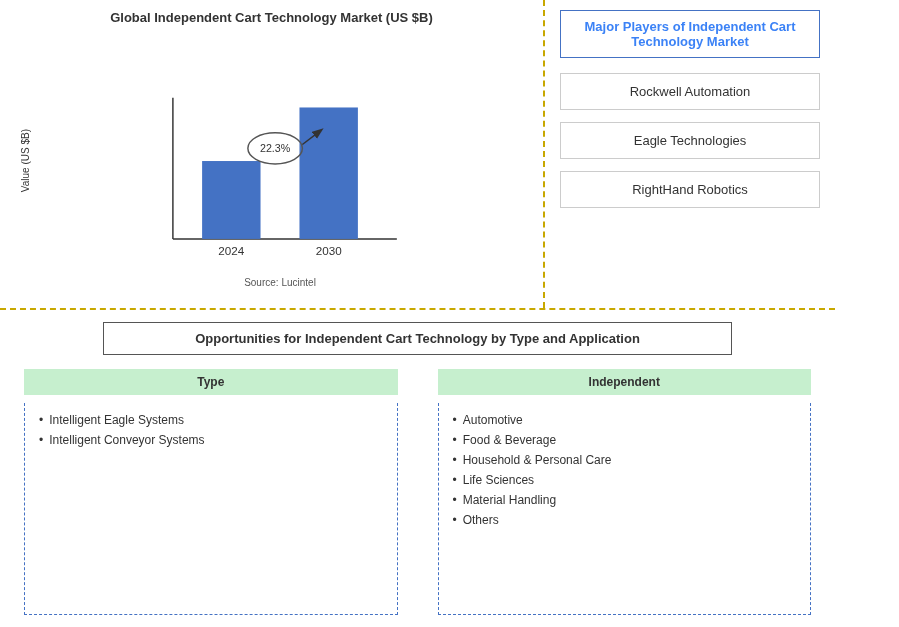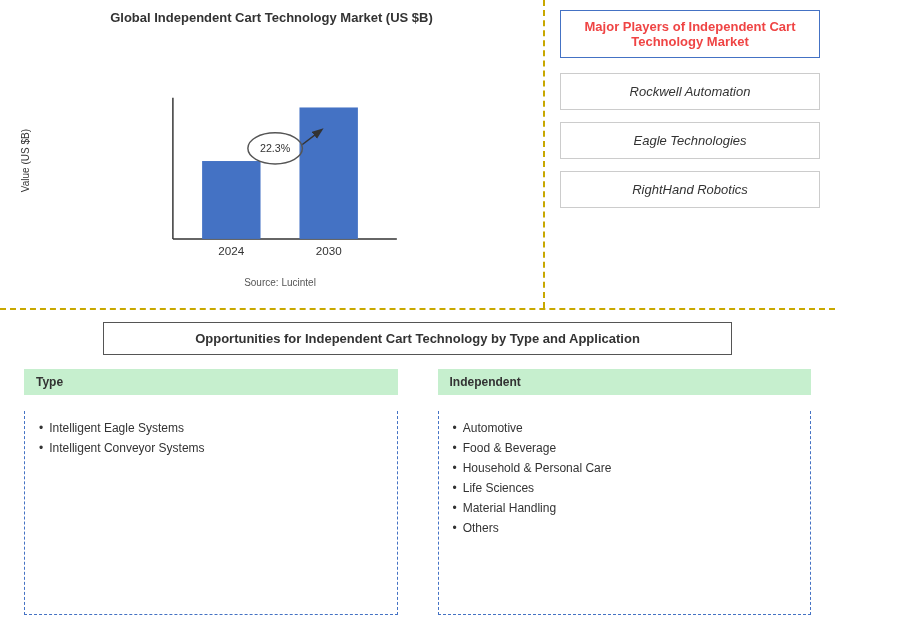--- a/index.html
+++ b/index.html
@@ -84,33 +84,32 @@
       display: flex;
       flex-direction: column;
     }
 
     .players-title-box {
       border: 1.5px solid #4472c4;
       padding: 8px 12px;
       text-align: center;
       font-size: 13px;
       font-weight: bold;
-      color: #ef4444;
+      color: #3b82f6;
       margin-bottom: 15px;
     }
 
     .player-item {
       border: 1px solid #ccc;
       padding: 10px 14px;
       text-align: center;
       font-size: 13px;
       color: #333;
       margin-bottom: 12px;
       background: #fff;
-      font-style: italic;
     }
 
     
     .bottom-section {
       flex: 1;
       padding: 12px 24px;
       display: flex;
       flex-direction: column;
     }
 
@@ -135,25 +134,25 @@
 
     .opp-column {
       flex: 1;
       display: flex;
       flex-direction: column;
     }
 
     .opp-header {
       background-color: #c6efce;
       padding: 6px 12px;
-      text-align: left;
+      text-align: center;
       font-size: 12px;
       font-weight: bold;
       color: #333;
-      margin-bottom: 16px;
+      margin-bottom: 8px;
     }
 
     .opp-body {
       border: 1.5px dashed #4472c4;
       border-top: none;
       padding: 10px 14px;
       flex: 1;
     }
 
     .opp-item {

